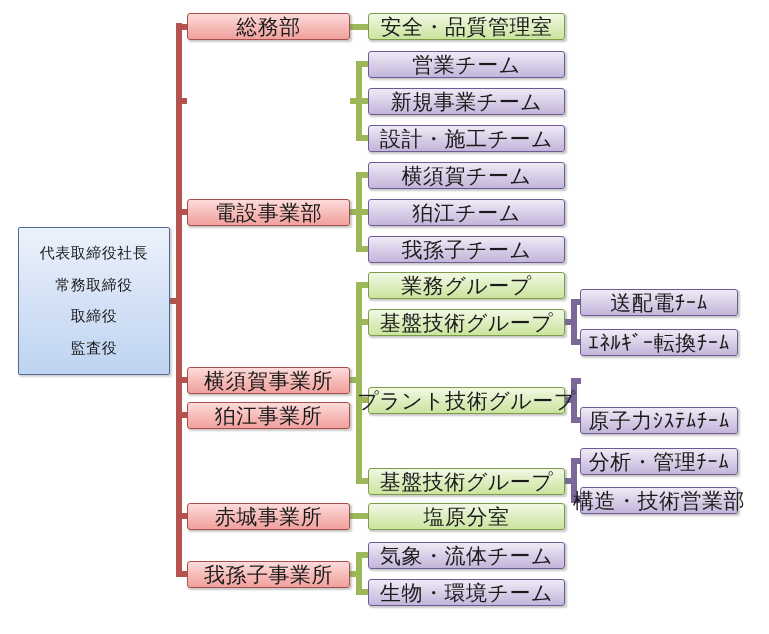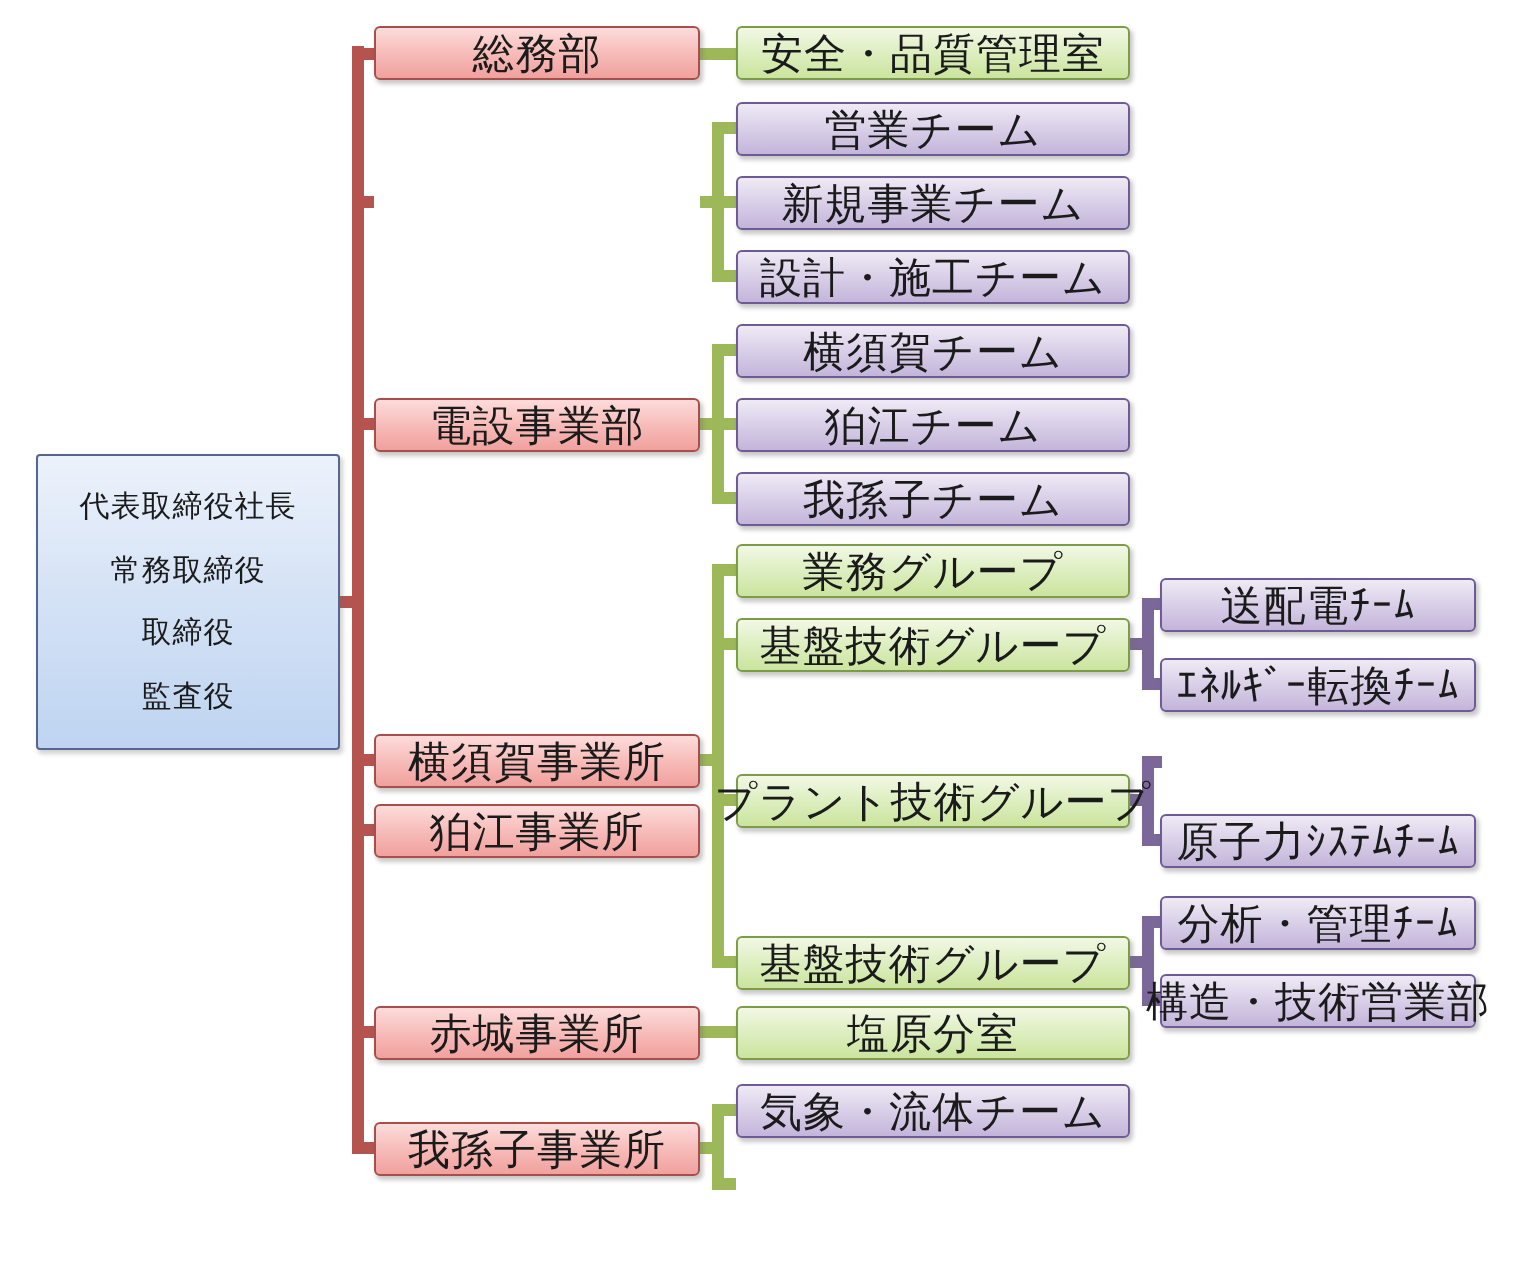--- a/index.html
+++ b/index.html
@@ -110,20 +110,21 @@
   <div class="box team c2" style="top:125px">設計・施工チーム</div>
   <div class="box team c2" style="top:162px">横須賀チーム</div>
   <div class="box team c2" style="top:199px">狛江チーム</div>
   <div class="box team c2" style="top:236px">我孫子チーム</div>
   <div class="box group c2" style="top:272px">業務グループ</div>
   <div class="box group c2" style="top:309px">基盤技術グループ</div>
   <div class="box group c2" style="top:387px">プラント技術グループ</div>
   <div class="box group c2" style="top:468px">基盤技術グループ</div>
   <div class="box group c2" style="top:503px">塩原分室</div>
   <div class="box team c2" style="top:542px">気象・流体チーム</div>
+  <div class="box team c2" style="top:579px">生物・環境チーム</div>
 
   <div class="box team c3" style="top:289px">送配電ﾁｰﾑ</div>
   <div class="box team c3" style="top:329px">ｴﾈﾙｷﾞｰ転換ﾁｰﾑ</div>
   <div class="box team c3" style="top:407px">原子力ｼｽﾃﾑﾁｰﾑ</div>
   <div class="box team c3" style="top:448px">分析・管理ﾁｰﾑ</div>
   <div class="box team c3" style="top:487px">構造・技術営業部</div>
 
 </div>
 
 </body></html>

